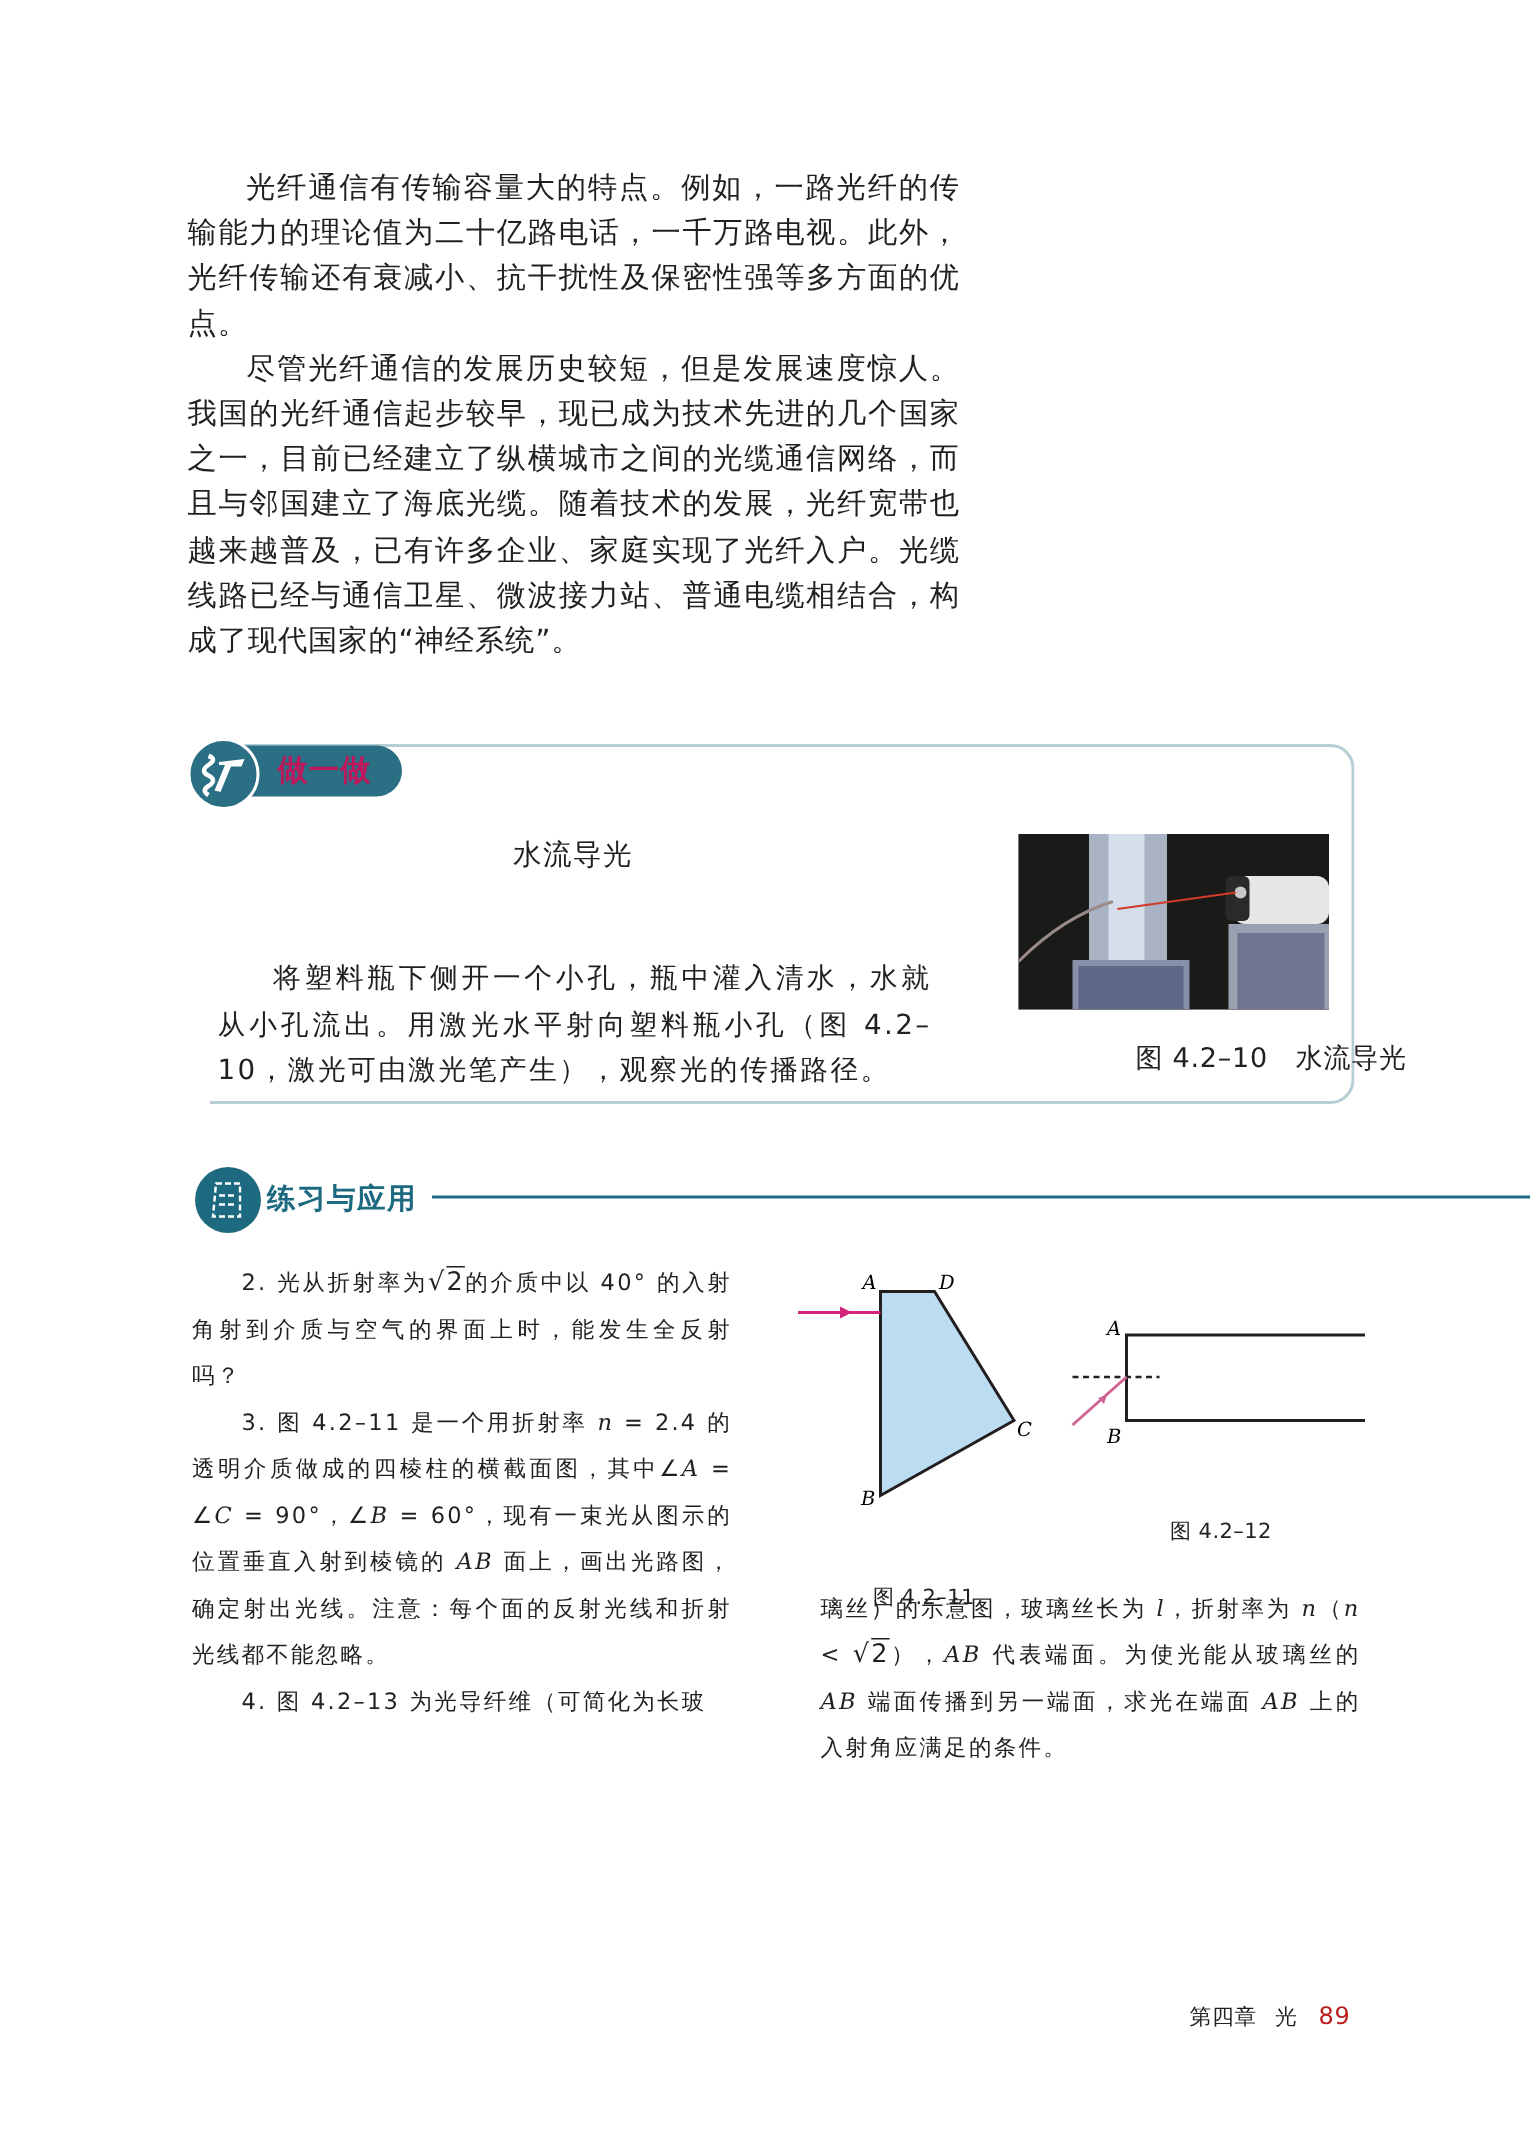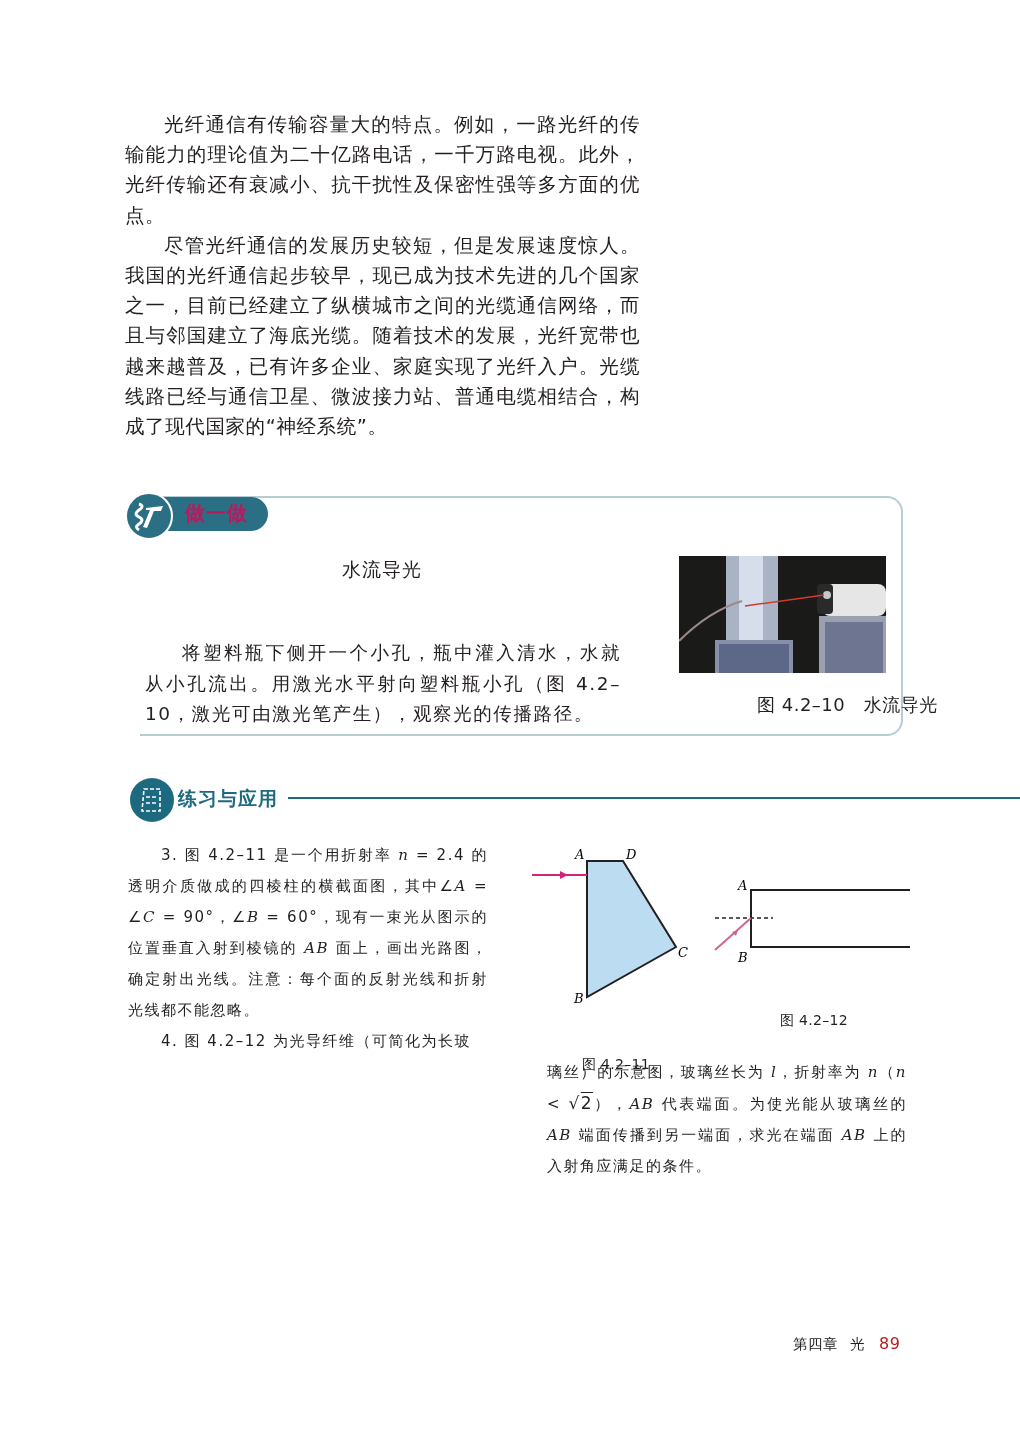--- a/index.html
+++ b/index.html
@@ -124,22 +124,23 @@
   <svg width="44" height="44" viewBox="0 0 44 44">
     <path d="M14 11 L30 11 L30 33 L12 33 Z" stroke="#fff" stroke-width="1.6" fill="none" stroke-dasharray="4 2"></path>
     <line x1="16" y1="19" x2="27" y2="19" stroke="#fff" stroke-width="1.6" stroke-dasharray="4 2"></line>
     <line x1="16" y1="25" x2="27" y2="25" stroke="#fff" stroke-width="1.6" stroke-dasharray="4 2"></line>
   </svg>
 </div>
 <div class="ex-title">练习与应用</div>
 <div class="ex-line"></div>
 
 <div class="q" style="top:840px;">
+  <p><span>2. 光从折射率为</span><span style="font-size:17px;">√<span style="text-decoration:overline;">2</span></span><span>的介质中以 40° 的入射角射到介质与空气的界面上时，能发生全反射吗？</span></p>
   <p><span>3. 图 4.2–11 是一个用折射率 </span><i class="m">n</i><span> = 2.4 的透明介质做成的四棱柱的横截面图，其中∠</span><i class="m">A</i><span> = ∠</span><i class="m">C</i><span> = 90°，∠</span><i class="m">B</i><span> = 60°，现有一束光从图示的位置垂直入射到棱镜的 </span><i class="m">AB</i><span> 面上，画出光路图，确定射出光线。注意：每个面的反射光线和折射光线都不能忽略。</span></p>
-  <p>4. 图 4.2–12 为光导纤维（可简化为长玻</p>
+  <p>4. 图 4.2–13 为光导纤维（可简化为长玻</p>
 </div>
 
 <div class="abs" style="left:530px;top:845px;width:190px;height:170px;">
   <svg width="190" height="170" viewBox="0 0 190 170">
     <polygon points="57,16 93,16 146,102 57,152" fill="#bcdcf1" stroke="#231f20" stroke-width="2"></polygon>
     <line x1="2" y1="30" x2="57" y2="30" stroke="#d4237a" stroke-width="2"></line>
     <polygon points="30,26 38,30 30,34" fill="#d4237a"></polygon>
     <text x="45" y="14" font-family="DejaVu Serif, serif" font-style="italic" font-size="13">A</text>
     <text x="96" y="14" font-family="DejaVu Serif, serif" font-style="italic" font-size="13">D</text>
     <text x="148" y="112" font-family="DejaVu Serif, serif" font-style="italic" font-size="13">C</text>

